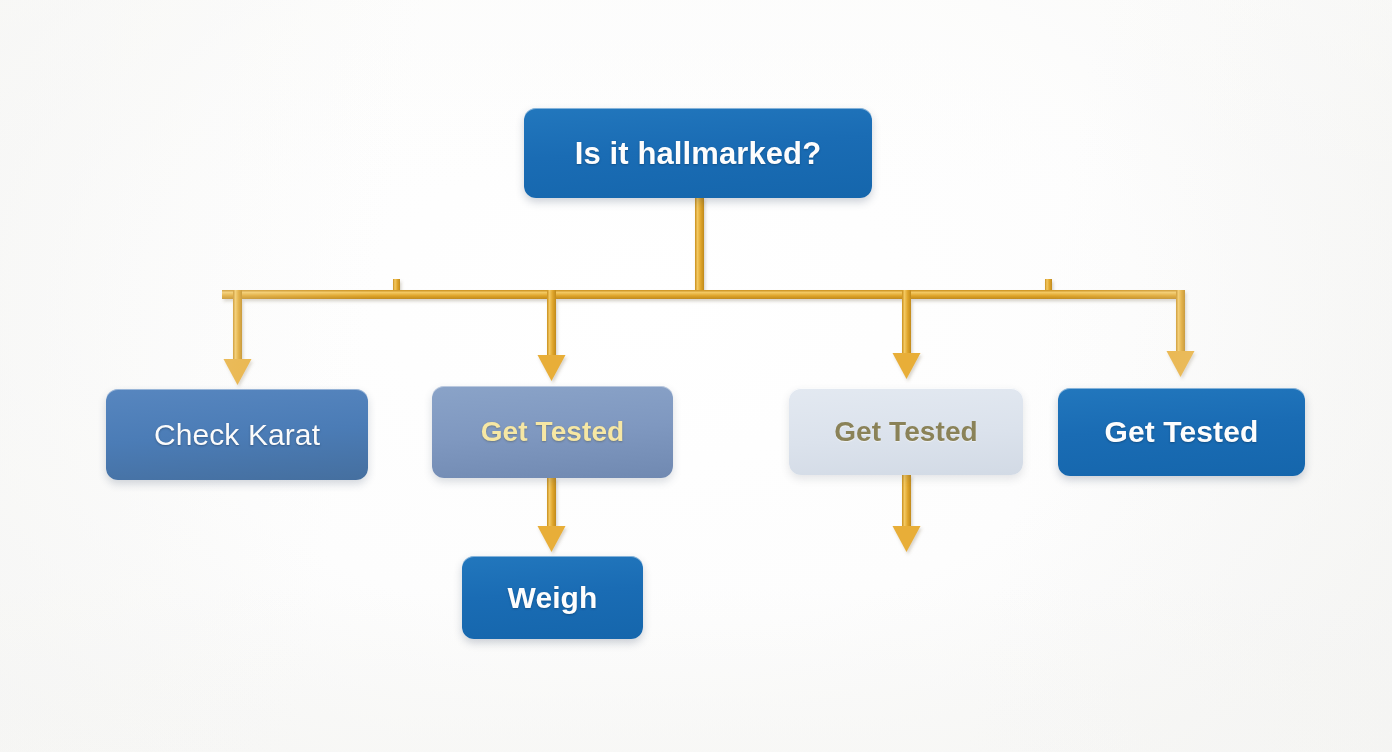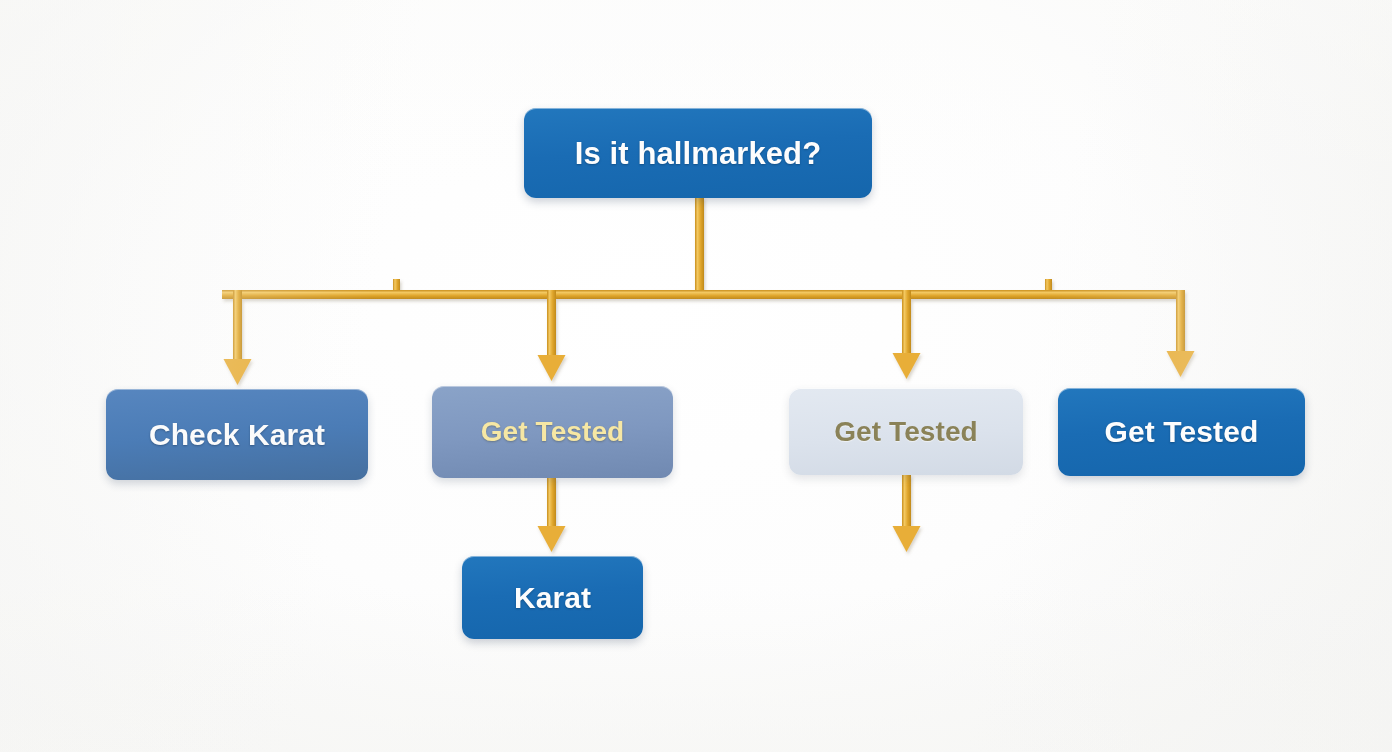--- a/index.html
+++ b/index.html
@@ -58,21 +58,21 @@
     color: #fdfdfd;
     font-weight: bold;
     text-shadow: 0 1px 2px rgba(10,40,70,0.40);
   }
   .v-muted {
     background: linear-gradient(176deg, #5786bf 0%, #4b7cb6 50%, #456f9f 100%);
     box-shadow: 0 4px 9px rgba(40,60,90,0.20), 0 1px 0 rgba(255,255,255,0.40) inset;
   }
   .v-muted .label {
     color: #fbfbfb;
-    font-weight: bold;
+    font-weight: normal;
     text-shadow: 0 1px 2px rgba(25,45,75,0.42);
   }
   .v-steel {
     background: linear-gradient(176deg, #8aa3c8 0%, #7f98c0 50%, #7089b1 100%);
     box-shadow: 0 4px 9px rgba(50,65,90,0.18), 0 1px 0 rgba(255,255,255,0.42) inset;
   }
   .v-steel .label {
     color: #f6e7a4;
     font-weight: bold;
     text-shadow: 0 1px 2px rgba(60,60,40,0.35);
@@ -154,17 +154,17 @@
 
   <div class="node v-pale" style="left:789px; top:388px; width:234px; height:87px;">
     <span class="label" style="font-size:28px;">Get Tested</span>
   </div>
 
   <div class="node v-primary" style="left:1058px; top:388px; width:247px; height:88px;">
     <span class="label" style="font-size:30px;">Get Tested</span>
   </div>
 
   <div class="node v-primary" style="left:462px; top:556px; width:181px; height:83px;">
-    <span class="label" style="font-size:30px;">Karat</span>
+    <span class="label" style="font-size:30px;">Weigh</span>
   </div>
 
 
 </div>
 
 </body></html>

